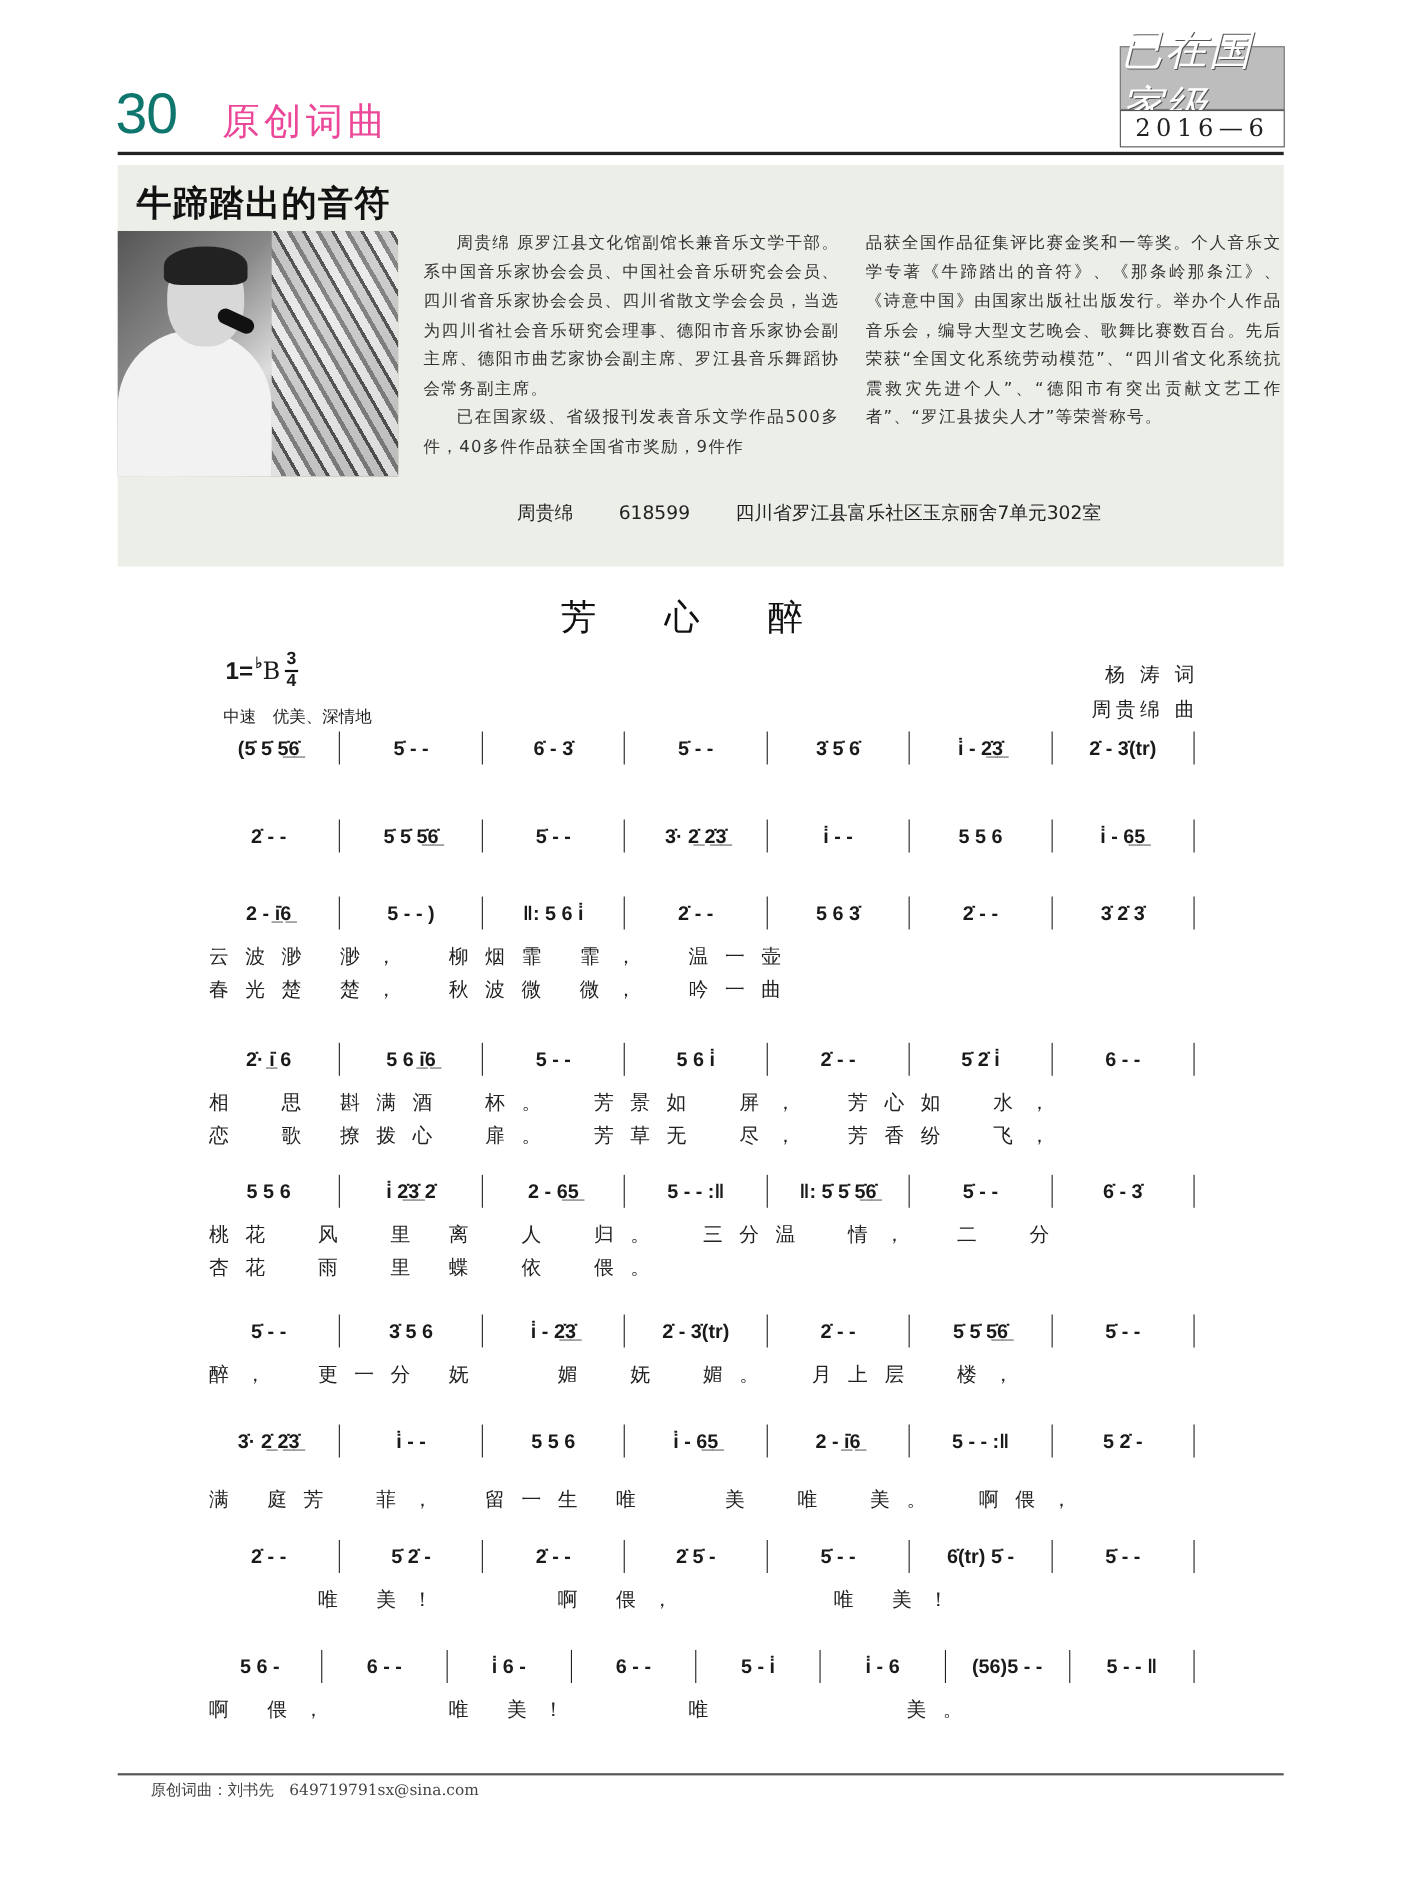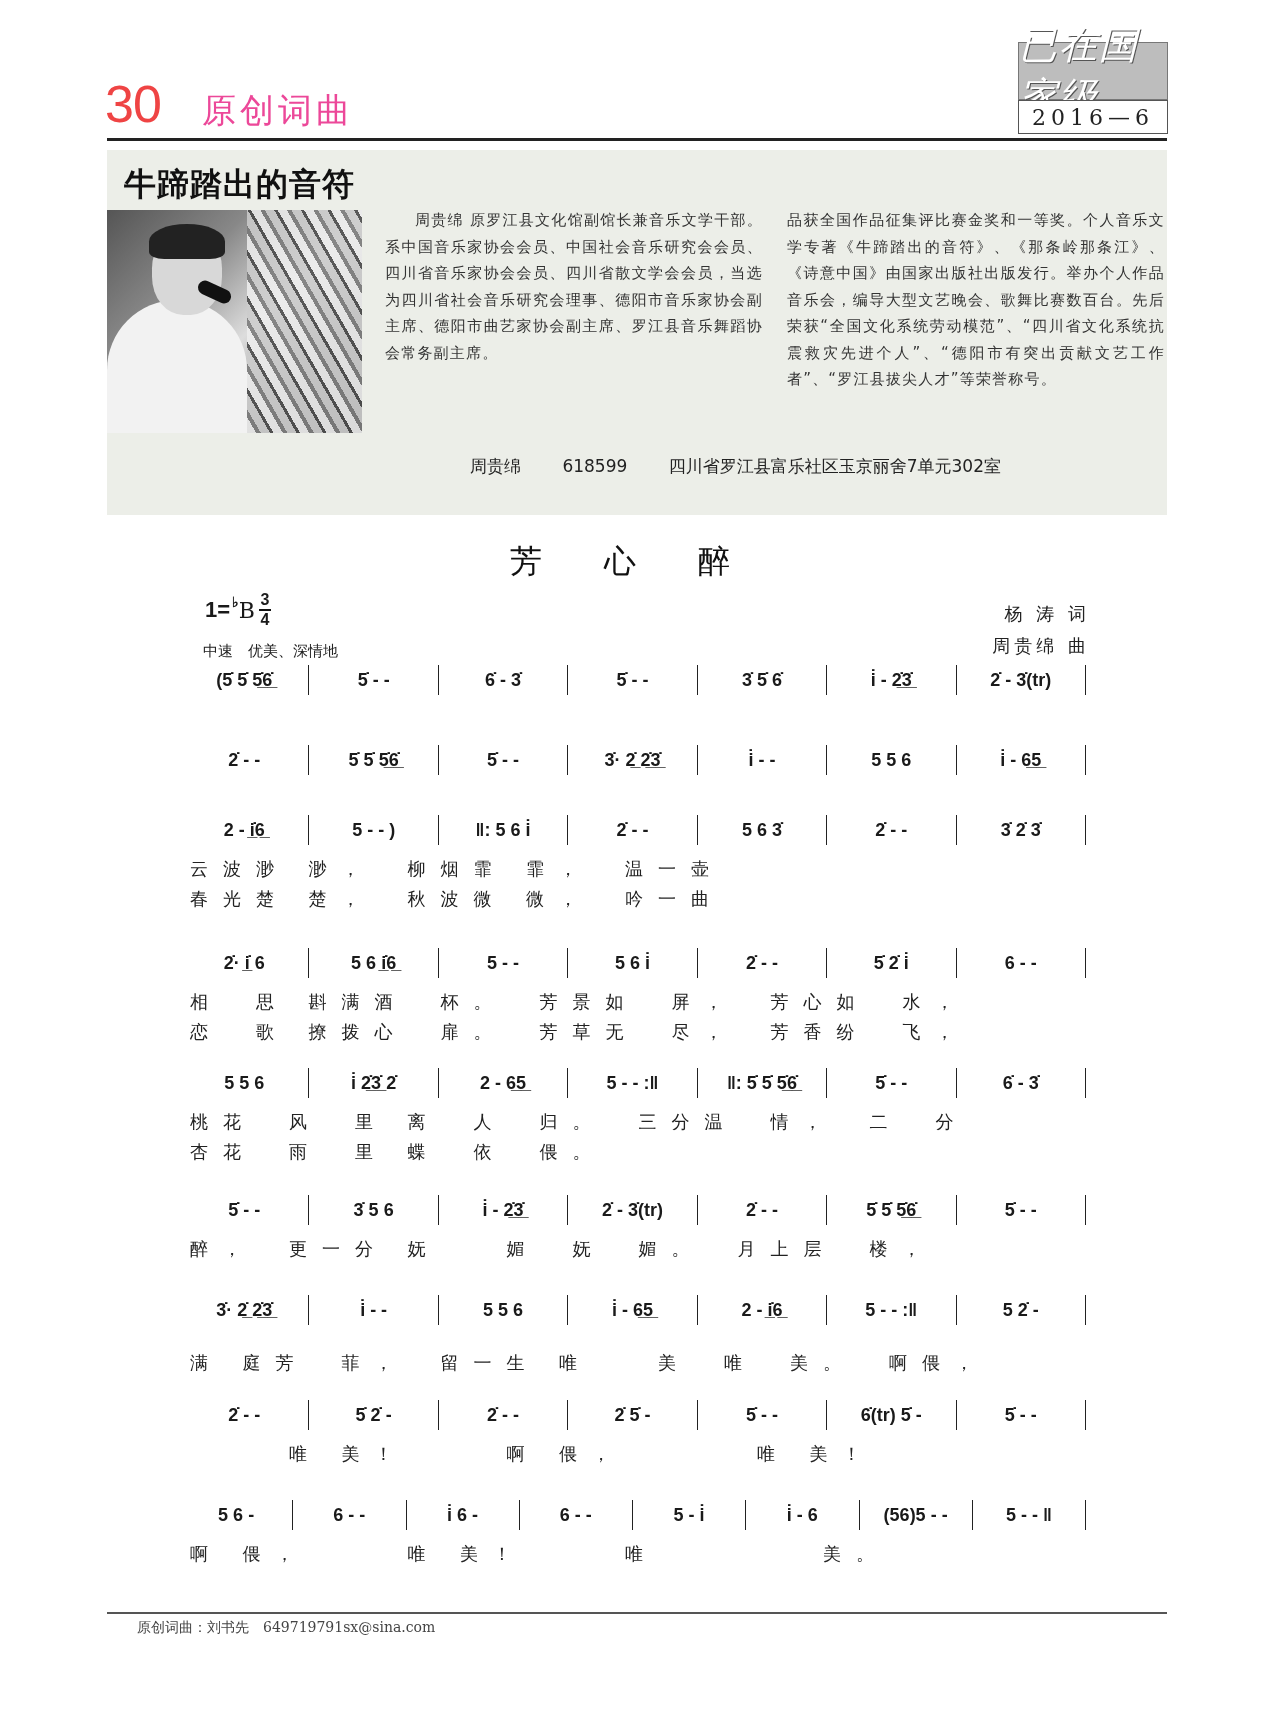--- a/index.html
+++ b/index.html
@@ -1,18 +1,18 @@
 <!DOCTYPE html>
 <html><head>
 <meta charset="utf-8">
 <style>
   html,body{margin:0;padding:0;background:#fff;}
   body{width:1280px;height:1725px;position:relative;overflow:hidden;font-family:"DejaVu Sans",sans-serif;color:#1a1a1a;}
   .abs{position:absolute;}
-  .pg-num{left:105px;top:78px;font-family:"Liberation Sans",sans-serif;font-size:52px;line-height:52px;color:#ef4444;letter-spacing:-1px;text-align:right;}
+  .pg-num{left:105px;top:78px;font-family:"Liberation Sans",sans-serif;font-size:52px;line-height:52px;color:#0f766e;letter-spacing:-1px;text-align:right;}
   .section{left:202px;top:88px;font-family:"DejaVu Serif",serif;font-size:34px;color:#ec4899;letter-spacing:4px;}
   .logo{left:1018px;top:42px;width:148px;height:56px;background:#bdbdbd;border:1px solid #777;display:flex;align-items:center;justify-content:center;font-family:"DejaVu Serif",serif;font-size:38px;color:#fff;text-shadow:1px 1px 0 #555;font-style:italic;letter-spacing:2px;}
   .issue{left:1018px;top:100px;width:148px;height:32px;border:1px solid #555;background:#fff;display:flex;align-items:center;justify-content:center;font-family:"DejaVu Serif",serif;font-size:22px;letter-spacing:5px;color:#222;}
   .rule-top{left:107px;top:138px;width:1060px;height:3px;background:#222;}
   .profile{left:107px;top:150px;width:1060px;height:365px;background:#eceee8;}
   .col-title{left:124px;top:163px;font-family:"DejaVu Serif",serif;font-weight:bold;font-size:32px;color:#111;letter-spacing:1px;}
   .photo{left:107px;top:210px;width:255px;height:223px;background:linear-gradient(135deg,#555 0%,#888 30%,#ddd 55%,#999 75%,#666 100%);overflow:hidden;}
   .photo .body{position:absolute;left:0;top:90px;width:140px;height:140px;background:#f2f2f2;border-radius:50% 50% 0 0;}
   .photo .head{position:absolute;left:45px;top:20px;width:70px;height:85px;background:#d8d8d8;border-radius:45%;}
   .photo .hair{position:absolute;left:42px;top:14px;width:76px;height:35px;background:#222;border-radius:50% 50% 20% 20%;}
@@ -28,21 +28,21 @@
   .key{left:205px;top:592px;font-family:"Liberation Sans",sans-serif;font-weight:bold;font-size:22px;display:flex;align-items:center;}
   .key .flat{font-size:14px;position:relative;top:-8px;margin-left:2px;}
   .key .kb{font-family:"DejaVu Serif",serif;font-weight:normal;}
   .frac{display:inline-flex;flex-direction:column;align-items:center;margin-left:4px;font-size:16px;line-height:16px;}
   .frac .ln{width:12px;height:2px;background:#111;margin:1px 0;}
   .tempo{left:203px;top:642px;font-size:15px;color:#222;}
   .credits{left:960px;top:598px;text-align:right;width:130px;font-family:"DejaVu Serif",serif;font-size:18px;line-height:32px;color:#222;letter-spacing:4px;}
   .sys{position:absolute;left:190px;width:906px;}
   .notes{position:absolute;left:0;width:906px;height:30px;display:flex;align-items:center;font-family:"Liberation Sans",sans-serif;font-weight:bold;font-size:18px;white-space:pre;}
   .bar{display:inline-block;width:1px;height:30px;background:#222;margin:0 10px;}
-  .lyr{position:absolute;left:0;font-family:Liberation Serif, serif;font-size:18px;letter-spacing:15px;white-space:pre;color:#222;}
+  .lyr{position:absolute;left:0;font-family:Liberation Sans, sans-serif;font-size:18px;letter-spacing:15px;white-space:pre;color:#222;}
   .rule-bot{left:107px;top:1612px;width:1060px;height:2px;background:#555;}
   .editor{left:137px;top:1619px;font-family:"DejaVu Serif",serif;font-size:14px;color:#444;}
 </style>
 </head>
 <body>
 
 <div class="abs pg-num">30</div>
 <div class="abs section">原创词曲</div>
 <div class="abs logo">已在国家级</div>
 <div class="abs issue">2016—6</div>
@@ -52,20 +52,21 @@
 <div class="abs col-title">牛蹄踏出的音符</div>
 <div class="abs photo">
   <div class="flowers"></div>
   <div class="body"></div>
   <div class="head"></div>
   <div class="hair"></div>
   <div class="mic"></div>
 </div>
 <div class="abs bio bio1">
   <p>周贵绵 原罗江县文化馆副馆长兼音乐文学干部。系中国音乐家协会会员、中国社会音乐研究会会员、四川省音乐家协会会员、四川省散文学会会员，当选为四川省社会音乐研究会理事、德阳市音乐家协会副主席、德阳市曲艺家协会副主席、罗江县音乐舞蹈协会常务副主席。</p>
+  <p>已在国家级、省级报刊发表音乐文学作品500多件，40多件作品获全国省市奖励，9件作</p>
 </div>
 <div class="abs bio bio2">
   <p style="text-indent:0">品获全国作品征集评比赛金奖和一等奖。个人音乐文学专著《牛蹄踏出的音符》、《那条岭那条江》、《诗意中国》由国家出版社出版发行。举办个人作品音乐会，编导大型文艺晚会、歌舞比赛数百台。先后荣获“全国文化系统劳动模范”、“四川省文化系统抗震救灾先进个人”、“德阳市有突出贡献文艺工作者”、“罗江县拔尖人才”等荣誉称号。</p>
 </div>
 <div class="abs contact">
   <span>周贵绵</span>
   <span>618599</span>
   <span>四川省罗江县富乐社区玉京丽舍7单元302室</span>
 </div>
 

